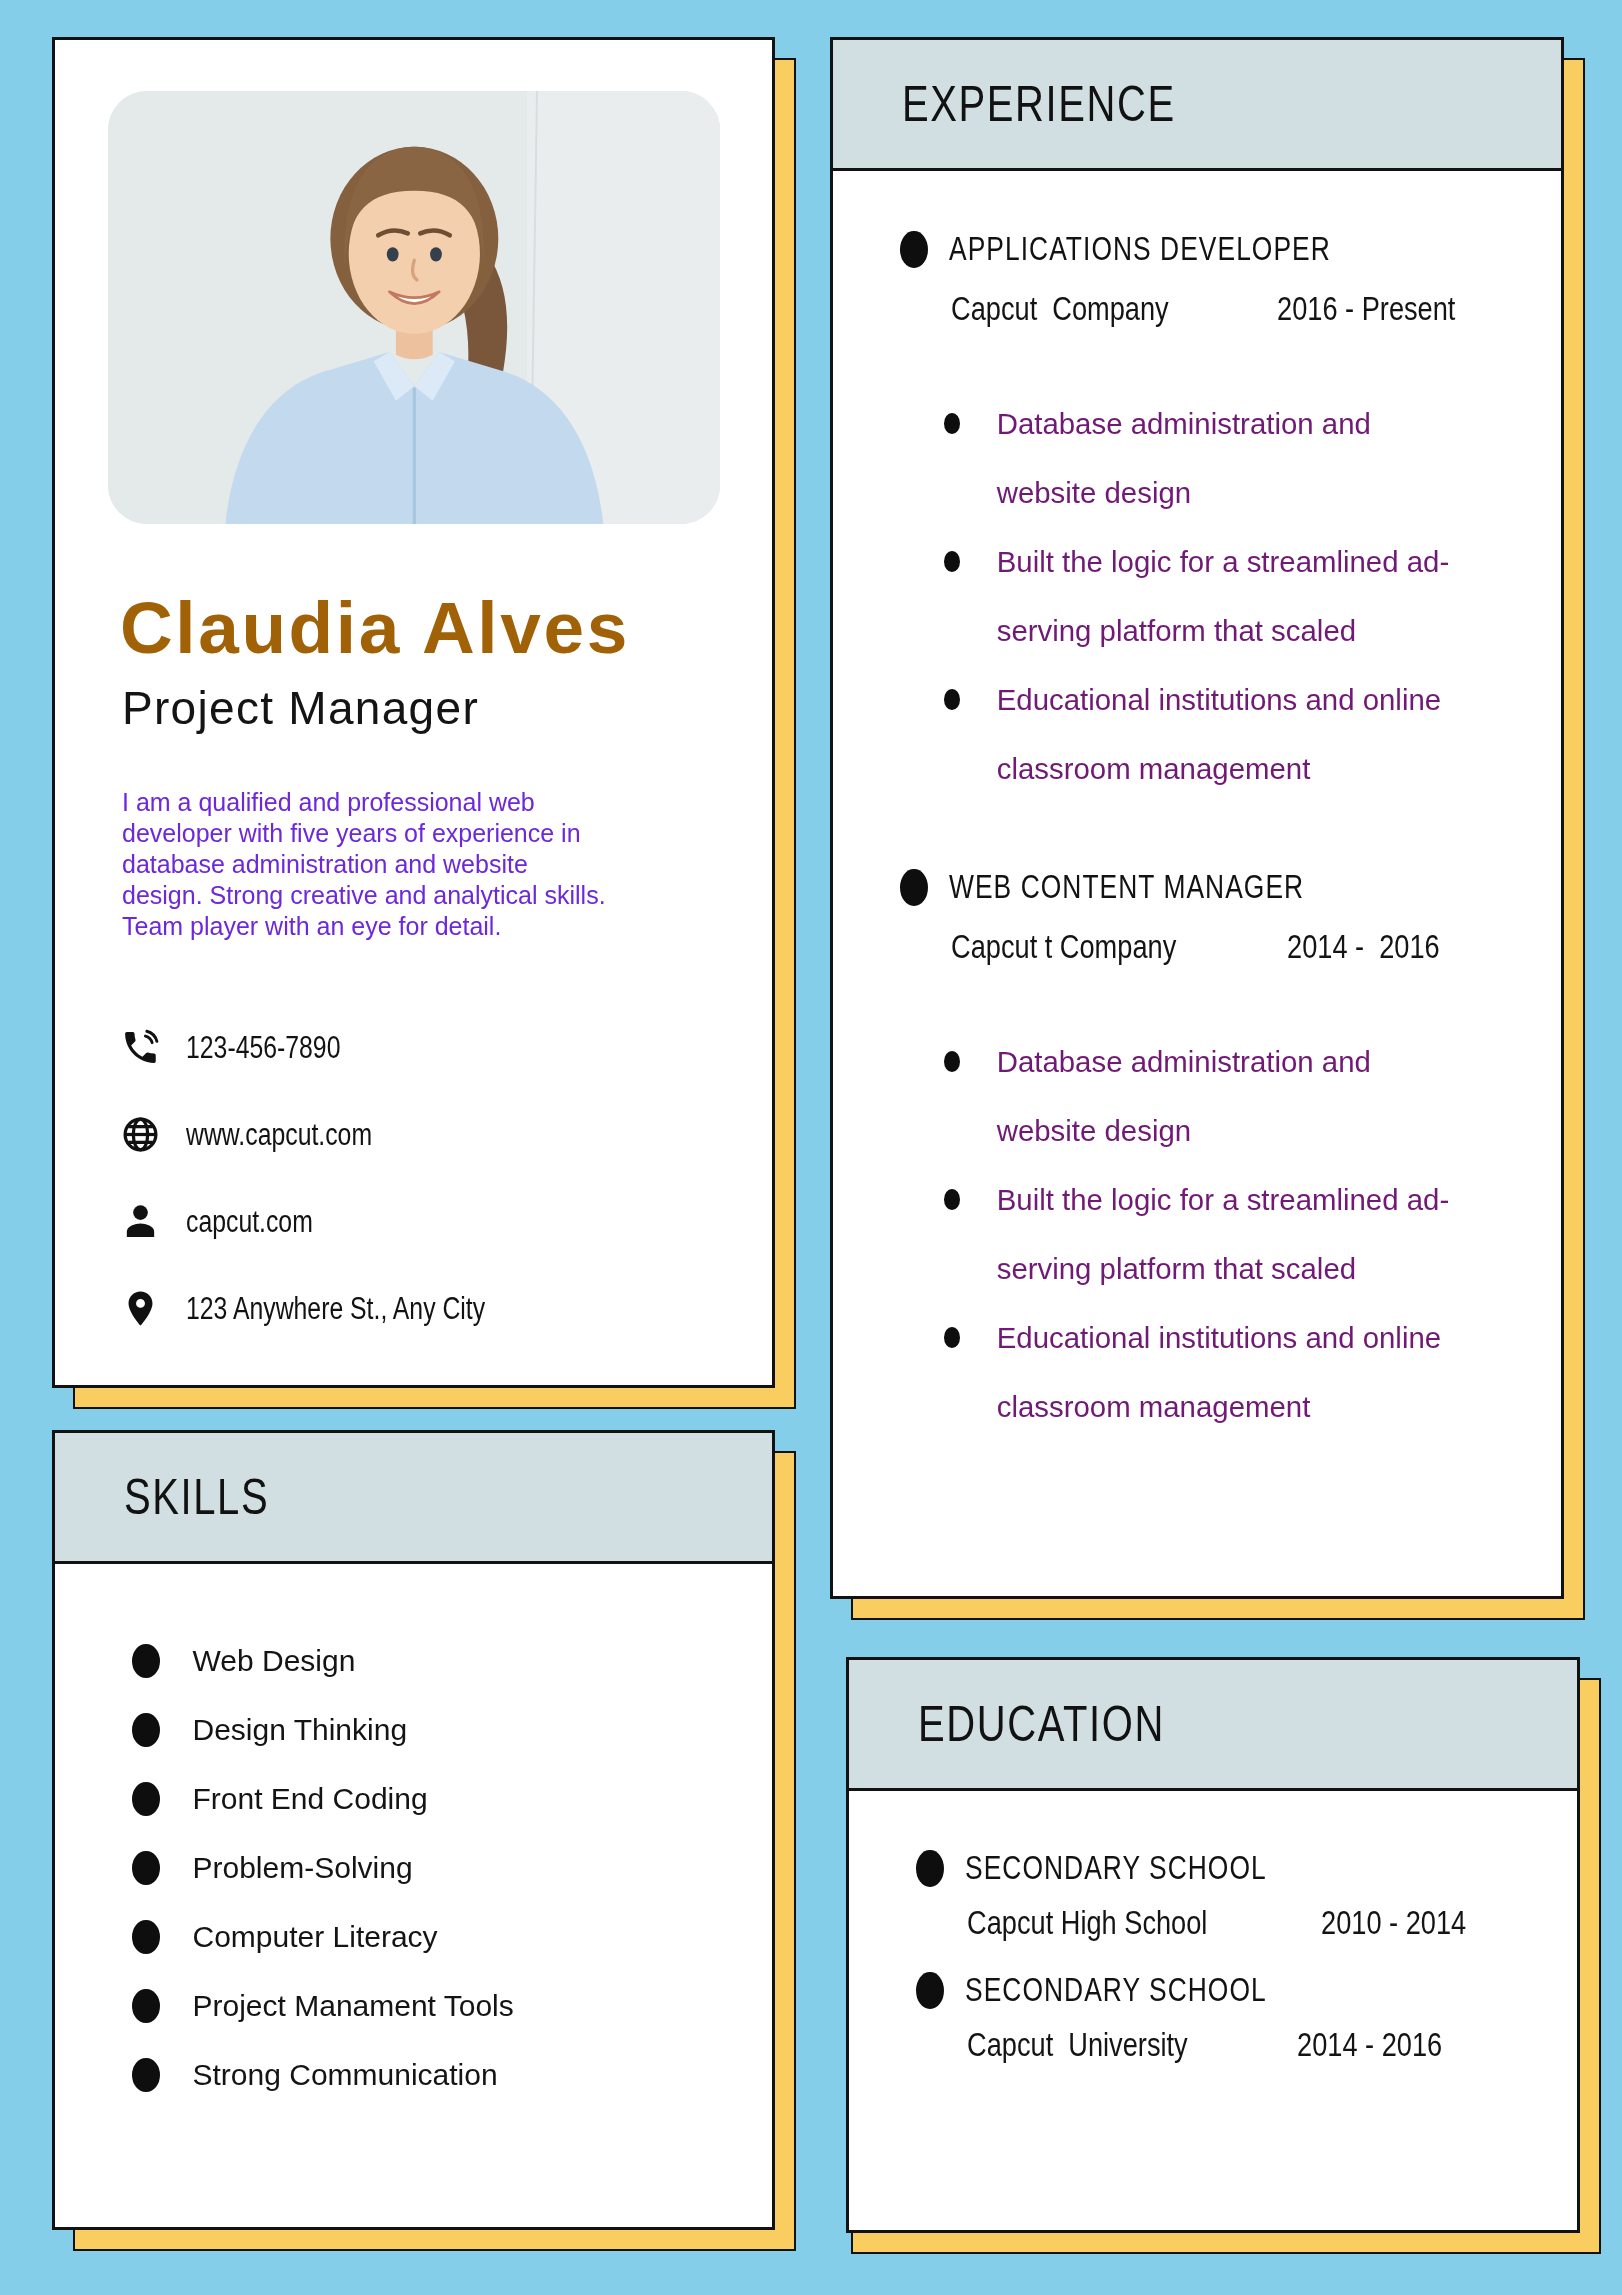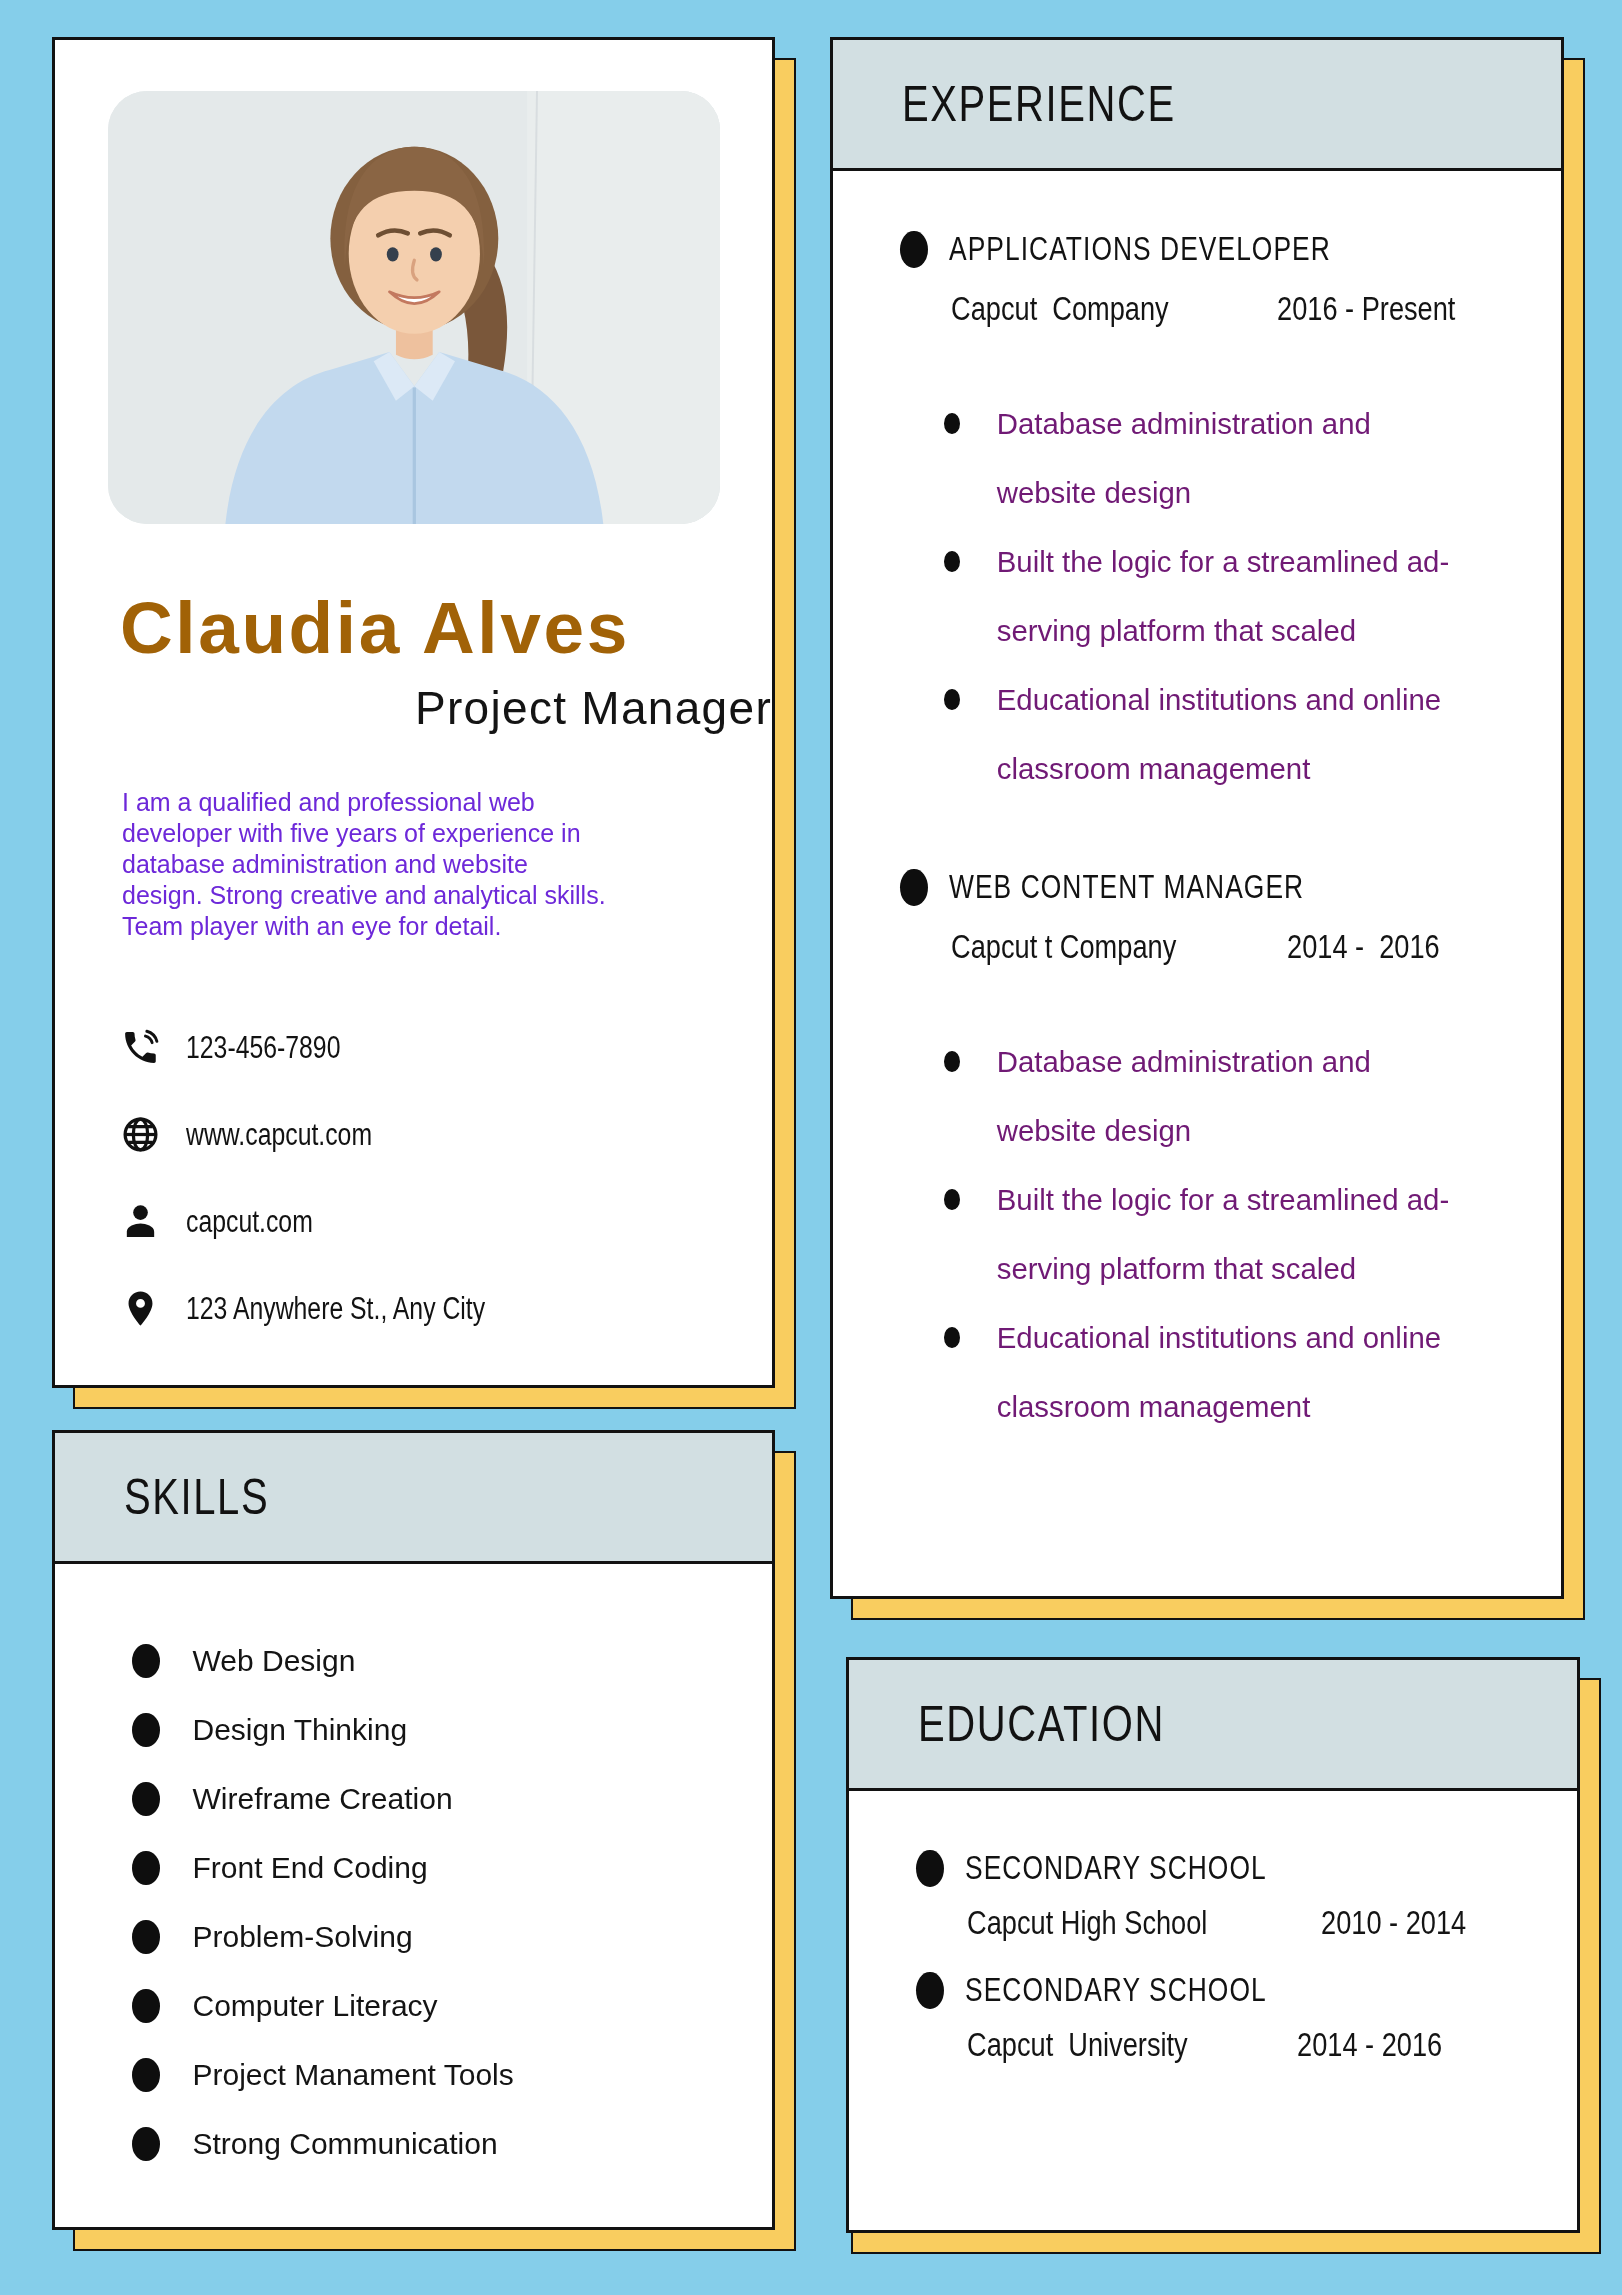--- a/index.html
+++ b/index.html
@@ -39,21 +39,21 @@
     margin:51px auto 0;width:612px;height:433px;border-radius:39px;
     overflow:hidden;background:#e4e9ea;
   }
   .photo svg{display:block;width:100%;height:100%;}
   .p-name{
     margin:65px 0 0 65px;font-size:73px;line-height:77px;
     font-weight:bold;letter-spacing:2.6px;color:#a16207;
   }
   .p-title{
     margin:13px 0 0 67px;font-size:46px;line-height:59px;
-    font-weight:400;letter-spacing:1.3px;color:#141414;text-align:right;
+    font-weight:400;letter-spacing:1.3px;color:#141414;
   }
   .p-summary{margin:49px 0 0 67px;font-size:25px;line-height:31px;color:#6d28d9;}
   .contact-list{margin:85px 0 0 65px;}
   .contact-row{display:flex;align-items:center;height:41px;margin-bottom:46px;}
   .cicon{width:41px;height:41px;margin-right:25px;flex:none;}
   .cicon svg{display:block;width:100%;height:100%;}
   .ctext{font-size:31px;color:#121212;}
 
   
   .skill-list{margin-top:62px;}
@@ -179,24 +179,20 @@
       <div class="skill">
           <span class="dot"></span>
           <span class="skill-label">Web Design</span>
         </div>
       <div class="skill">
           <span class="dot"></span>
           <span class="skill-label">Design Thinking</span>
         </div>
       <div class="skill">
           <span class="dot"></span>
-          <span class="skill-label">Wireframe Creation</span>
-        </div>
-      <div class="skill">
-          <span class="dot"></span>
           <span class="skill-label">Front End Coding</span>
         </div>
       <div class="skill">
           <span class="dot"></span>
           <span class="skill-label">Problem-Solving</span>
         </div>
       <div class="skill">
           <span class="dot"></span>
           <span class="skill-label">Computer Literacy</span>
         </div>

